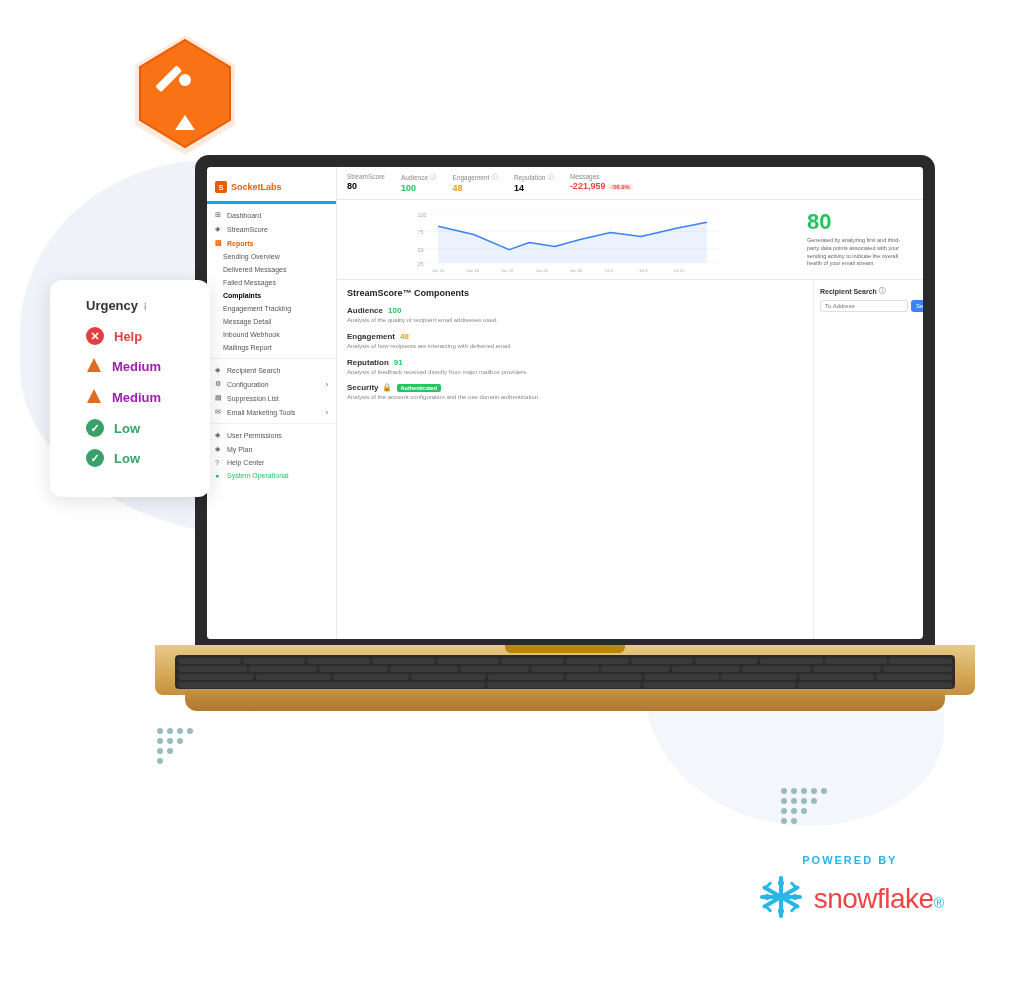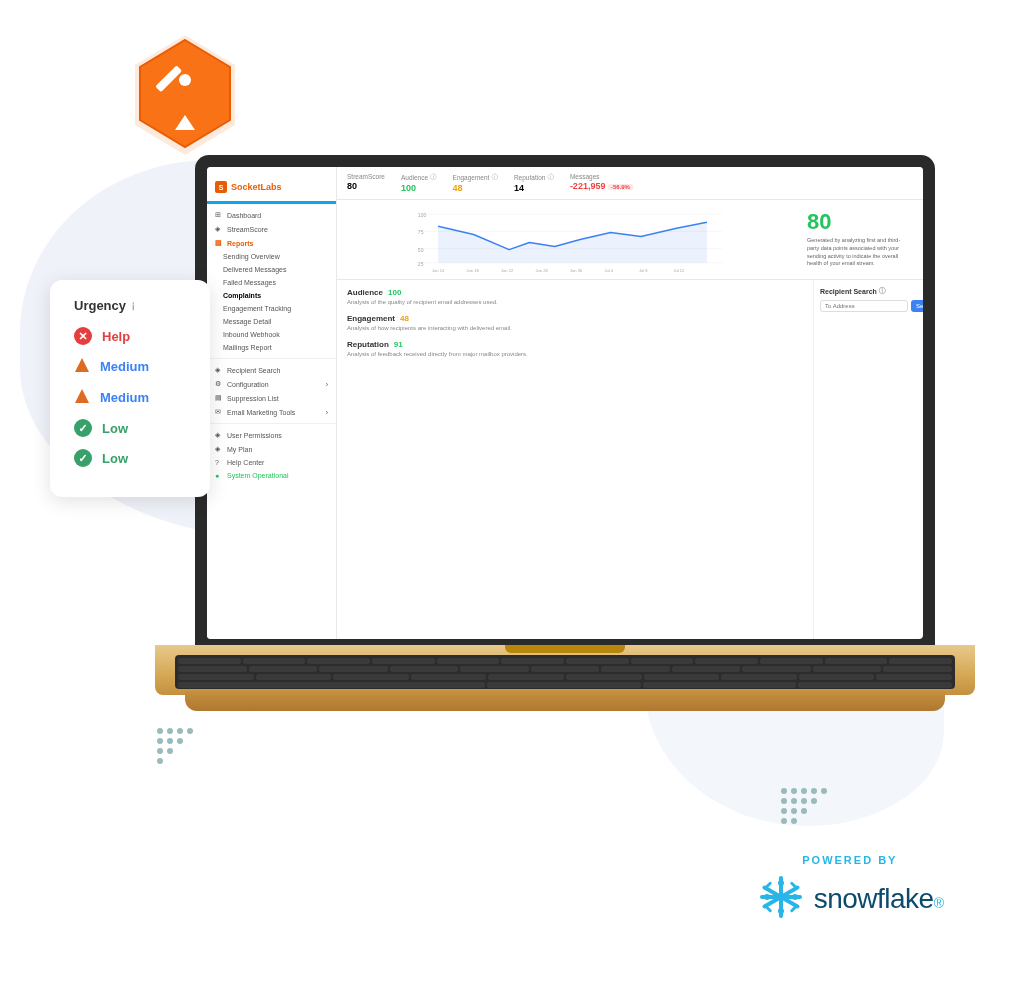--- a/index.html
+++ b/index.html
@@ -54,21 +54,21 @@
     }
 
     
     .urgency-card {
       position: absolute;
       top: 280px;
       left: 50px;
       background: #fff;
       border-radius: 12px;
       box-shadow: 0 4px 20px rgba(0,0,0,0.12);
-      padding: 18px 24px;
+      padding: 18px 36px;
       z-index: 20;
       min-width: 160px;
     }
     .urgency-title {
       font-size: 13px;
       font-weight: 600;
       color: #333;
       margin-bottom: 14px;
       display: flex;
       align-items: center;
@@ -89,21 +89,21 @@
       display: flex;
       align-items: center;
       justify-content: center;
       font-size: 11px;
       font-weight: bold;
       flex-shrink: 0;
     }
     .icon-high { background: #e53e3e; color: white; }
     .icon-low { background: #38a169; color: white; }
     .text-high { color: #e53e3e; }
-    .text-medium { color: #3b82f6; }
+    .text-medium { color: #a21caf; }
     .text-low { color: #38a169; }
 
     
     .laptop-wrapper {
       position: absolute;
       top: 155px;
       left: 155px;
       width: 820px;
       height: 590px;
       z-index: 15;
@@ -424,21 +424,21 @@
       display: flex;
       align-items: center;
       gap: 8px;
     }
     .snowflake-icon {
       color: #29b5e8;
     }
     .snowflake-name {
       font-size: 28px;
       font-weight: 400;
-      color: #0c4a6e;
+      color: #ef4444;
       letter-spacing: -0.5px;
     }
     .snowflake-reg {
       font-size: 12px;
       vertical-align: super;
     }
 
     
     .chart-svg {
       width: 100%;
@@ -708,20 +708,21 @@
             </svg>
           </div>
           <div class="chart-right">
             <div class="score-big">80</div>
             <div class="score-desc">Generated by analyzing first and third-party data points associated with your sending activity to indicate the overall health of your email stream.</div>
           </div>
         </div>
 
         <div class="main-content">
           <div class="content-left">
+            <div class="section-title">StreamScore™ Components</div>
 
             <div class="component-item">
               <div class="component-header">
                 <span class="component-name">Audience</span>
                 <span class="component-score score-green">100</span>
               </div>
               <div class="component-desc">Analysis of the quality of recipient email addresses used.</div>
             </div>
 
             <div class="component-item">
@@ -733,20 +734,28 @@
             </div>
 
             <div class="component-item">
               <div class="component-header">
                 <span class="component-name">Reputation</span>
                 <span class="component-score score-green">91</span>
               </div>
               <div class="component-desc">Analysis of feedback received directly from major mailbox providers.</div>
             </div>
 
+            <div class="component-item">
+              <div class="component-header security-row">
+                <span class="component-name">Security</span>
+                <span class="lock-icon">🔒</span>
+                <span class="auth-badge">Authenticated</span>
+              </div>
+              <div class="component-desc">Analysis of the account configuration and the use domain authentication.</div>
+            </div>
           </div>
 
           <div class="content-right">
             <div class="recipient-search-label">
               <span>Recipient Search</span>
               <span style="color:#aaa;">ⓘ</span>
             </div>
             <div class="search-row">
               <input class="search-input-small" type="text" placeholder="To Address" style="">
               <button class="search-btn-small">Search</button>

